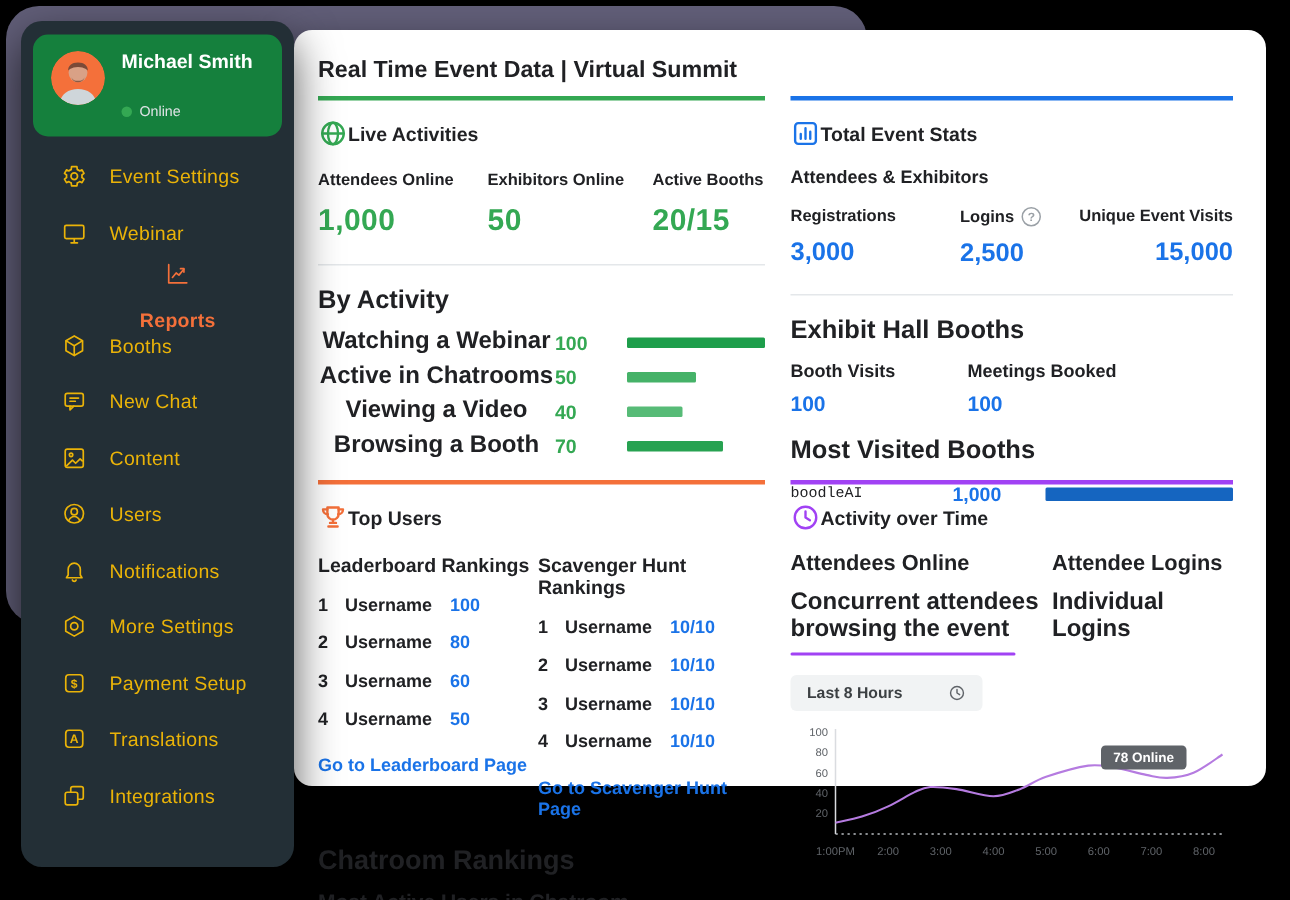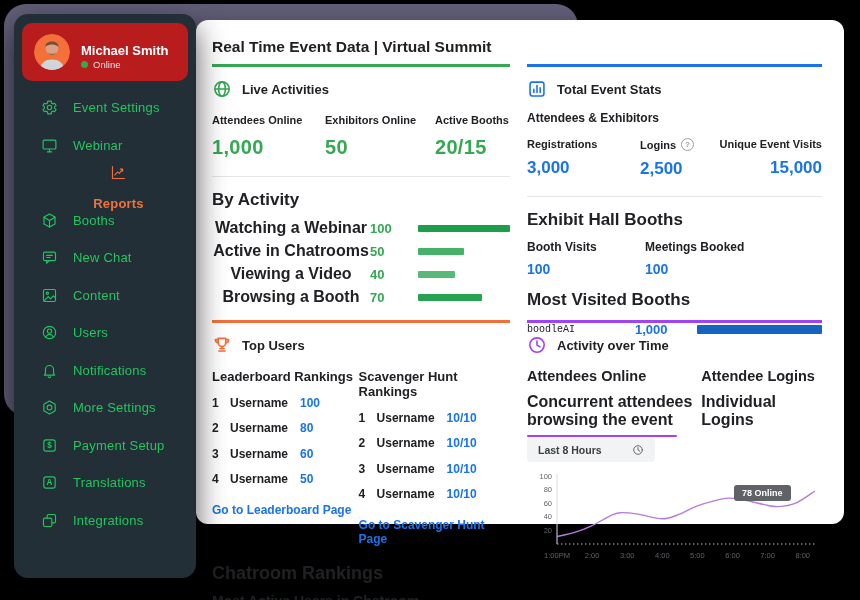--- a/index.html
+++ b/index.html
@@ -4,42 +4,42 @@
 <style>
   html,body{margin:0;padding:0;background:#000;}
   #stage{position:relative;width:860px;height:600px;overflow:hidden;background:#000;
          font-family:"Liberation Sans",sans-serif;-webkit-font-smoothing:antialiased;}
   
   #deco{position:absolute;left:4px;top:4px;width:574px;height:412px;background:#615e78;
         border-radius:22px;box-shadow:0 16px 26px rgba(0,0,0,.55);}
   
   #sidebar{position:absolute;left:14px;top:14px;width:182px;height:564px;background:#232f36;
            border-radius:14px;box-shadow:0 12px 30px rgba(0,0,0,.65);z-index:3;color:#eceff1;}
-  .profile{margin:9px 8px 6px;background:#b91c1c;border-radius:10px;padding:11px 12px;
-           display:flex;align-items:flex-end;gap:11px;cursor:pointer;}
+  .profile{margin:9px 8px 6px;background:#15803d;border-radius:10px;padding:11px 12px;
+           display:flex;align-items:flex-start;gap:11px;cursor:pointer;}
   .avatar{width:36px;height:36px;border-radius:50%;overflow:hidden;flex:none;}
   .p-name{font-size:13px;font-weight:700;color:#fff;line-height:1;}
-  .p-status{display:flex;align-items:center;gap:5px;margin-top:2px;font-size:9.5px;color:#dfe3e6;}
+  .p-status{display:flex;align-items:center;gap:5px;margin-top:22px;font-size:9.5px;color:#dfe3e6;}
   .dot{width:7px;height:7px;border-radius:50%;background:#34a853;}
   #nav{margin-top:8px;}
   .nav-item{display:flex;align-items:center;gap:15px;height:37.5px;padding-left:27px;
-            font-size:13px;color:#22c55e;cursor:pointer;letter-spacing:.2px;}
+            font-size:13px;color:#eab308;cursor:pointer;letter-spacing:.2px;}
   .nav-item .nav-ic{width:17px;height:17px;flex:none;display:flex;}
   .nav-item svg{width:17px;height:17px;}
   .nav-item.active{color:#f4703a;font-weight:700;flex-direction:column;}
   
   #card{position:absolute;left:196px;top:20px;width:648px;height:504px;background:#fff;
         border-radius:12px;box-shadow:0 10px 26px rgba(0,0,0,.55);z-index:2;color:#202124;}
   #page-title{position:absolute;left:16px;top:18px;font-size:15.5px;font-weight:700;color:#202124;}
   .panel{position:absolute;border-top:3px solid transparent;}
   #panel-live{left:16px;top:44px;width:298px;height:253px;}
   #panel-stats{left:331px;top:44px;width:295px;height:253px;}
   #panel-top{left:16px;top:300px;width:298px;height:246px;}
   #panel-act{left:331px;top:300px;width:295px;height:246px;}
-  .phead{display:flex;align-items:center;gap:10px;margin-top:12px;}
+  .phead{display:flex;align-items:center;gap:0;margin-top:12px;}
   .picon{width:20px;height:20px;display:flex;}
   .picon svg{width:20px;height:20px;}
   .ptitle{font-size:13px;font-weight:700;}
   .divider{height:1px;background:#e4e7ea;margin-top:17px;}
   .sec-title{font-size:17px;font-weight:700;margin-top:13px;}
   
   .live-stats{display:flex;margin-top:15px;}
   .live-stat:nth-child(1){width:113px;}
   .live-stat:nth-child(2){width:110px;}
   .live-stat:nth-child(3){flex:1;}
@@ -80,21 +80,21 @@
   .tu-value{color:#1a73e8;}
   .tu-link{margin-top:17px;font-size:12px;font-weight:700;color:#1a73e8;cursor:pointer;}
   .chat-title{margin-top:17px;font-size:18px;font-weight:700;}
   .chat-sub{margin-top:9px;font-size:14px;font-weight:700;}
   
   .tabs{display:flex;margin-top:13px;}
   .tab:first-child{width:190px;}
   .tab-label{font-size:14.5px;font-weight:700;cursor:pointer;}
   .tab-sub{margin-top:9px;font-size:16px;font-weight:700;}
   .tab-underline{margin-top:6px;width:150px;height:2px;border-radius:1px;}
-  .range-pill{margin-top:1px;display:inline-flex;align-items:center;background:#f1f3f4;
+  .range-pill{margin-top:13px;display:inline-flex;align-items:center;background:#f1f3f4;
               border-radius:4px;padding:6px 11px;gap:30px;font-size:10.5px;font-weight:700;
               color:#3c4043;cursor:pointer;}
   .range-pill .picon{width:12px;height:12px;color:#5f6368;}
   .range-pill svg{width:12px;height:12px;}
   .chartwrap{position:relative;margin-top:8px;}
   .tooltip{position:absolute;background:#5f6368;color:#fff;font-size:9px;font-weight:700;
            padding:3px 8px;border-radius:3px;white-space:nowrap;}
 </style>
 </head>
 <body>

